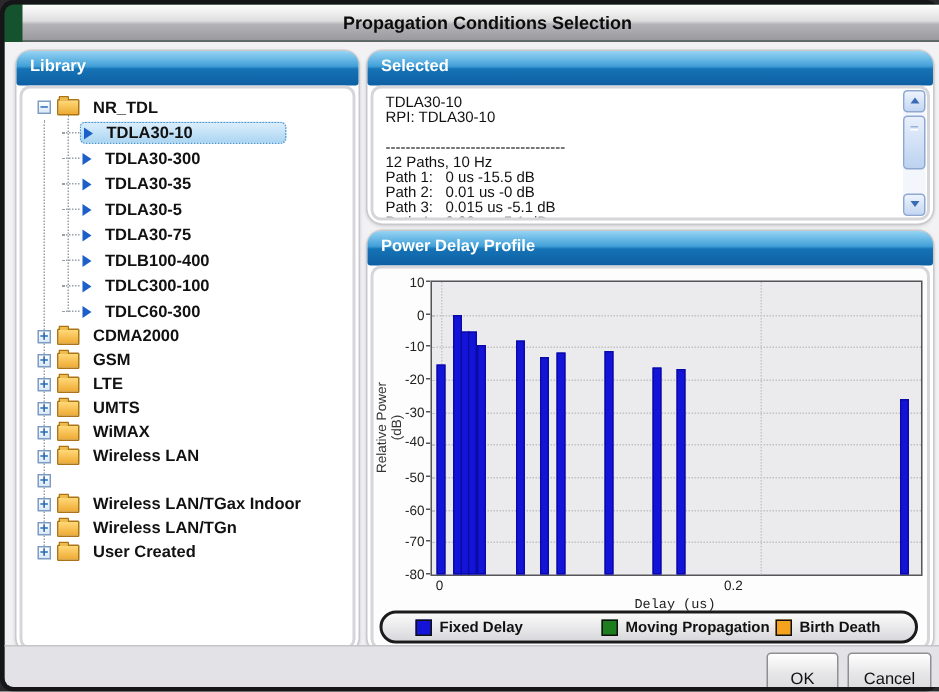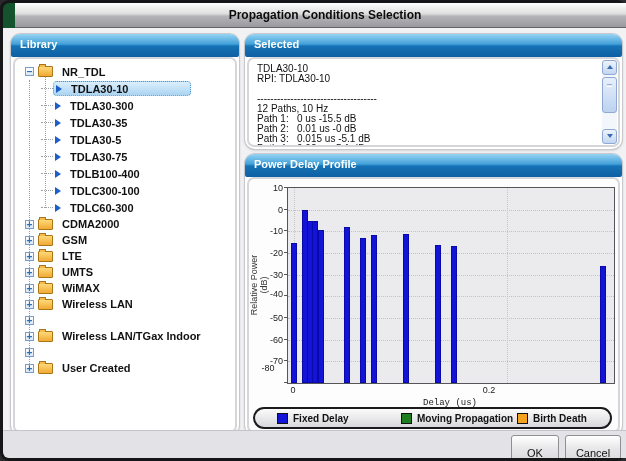--- a/index.html
+++ b/index.html
@@ -194,20 +194,24 @@
               </div>
               <div class="row r16">
                 <span class="expander">+</span>
                 <span class="hl">
                   <span class="folder"></span>
                   <span class="lbl">Wireless LAN/TGax Indoor</span>
                 </span>
               </div>
               <div class="row r16">
                 <span class="expander">+</span>
+                <span class="hl">
+                  <span class="folder"></span>
+                  <span class="lbl">Wireless LAN/TGn</span>
+                </span>
               </div>
               <div class="row r16">
                 <span class="expander">+</span>
                 <span class="hl">
                   <span class="folder"></span>
                   <span class="lbl">User Created</span>
                 </span>
               </div>
             </div>
         </div>
@@ -261,21 +265,21 @@
               <div class="ytick-label" style="top: 90.6667px;">-30</div>
               <div class="ytick-mark" style="top: 94.6667px;"></div>
               <div class="ytick-label" style="top: 110px;">-40</div>
               <div class="ytick-mark" style="top: 116.333px;"></div>
               <div class="ytick-label" style="top: 134px;">-50</div>
               <div class="ytick-mark" style="top: 138px;"></div>
               <div class="ytick-label" style="top: 155.667px;">-60</div>
               <div class="ytick-mark" style="top: 159.667px;"></div>
               <div class="ytick-label" style="top: 177.333px;">-70</div>
               <div class="ytick-mark" style="top: 181.333px;"></div>
-              <div class="ytick-label" style="top: 184px; text-align: center;">-80</div>
+              <div class="ytick-label" style="top: 199px;">-80</div>
               <div class="ytick-mark" style="top: 203px;"></div>
             </div>
           <div class="plot" id="plot">
               <div class="gridh" style="top: 21.6667px;"></div>
               <div class="gridh" style="top: 43.3333px;"></div>
               <div class="gridh" style="top: 65px;"></div>
               <div class="gridh" style="top: 86.6667px;"></div>
               <div class="gridh" style="top: 108.333px;"></div>
               <div class="gridh" style="top: 130px;"></div>
               <div class="gridh" style="top: 151.667px;"></div>

